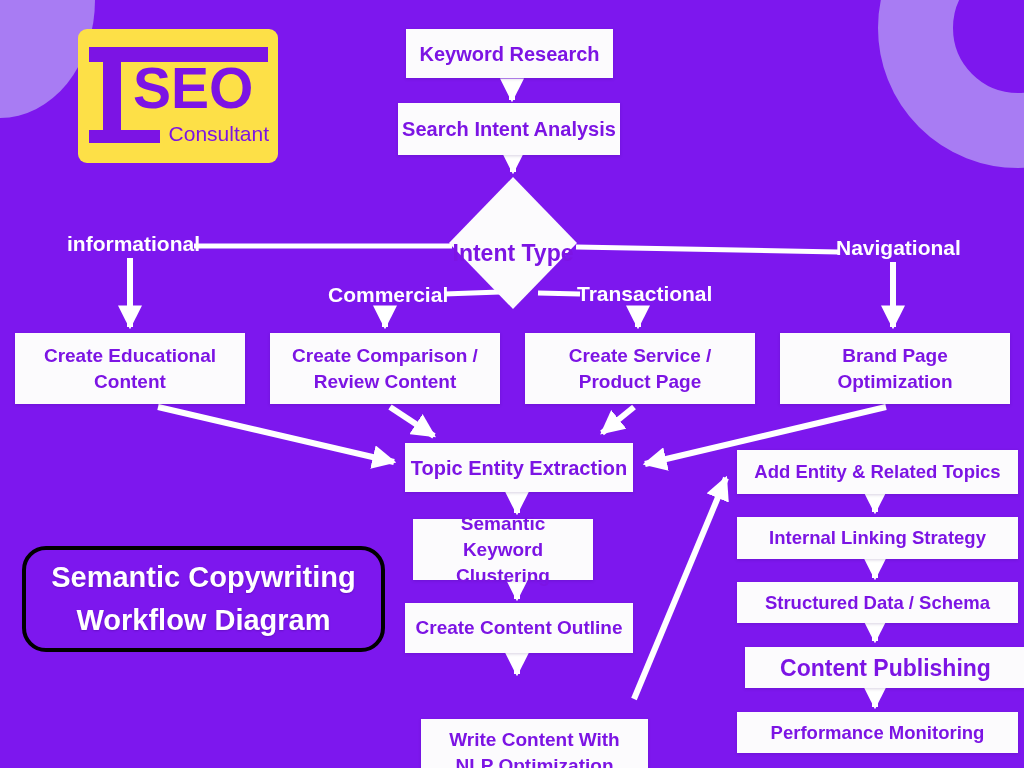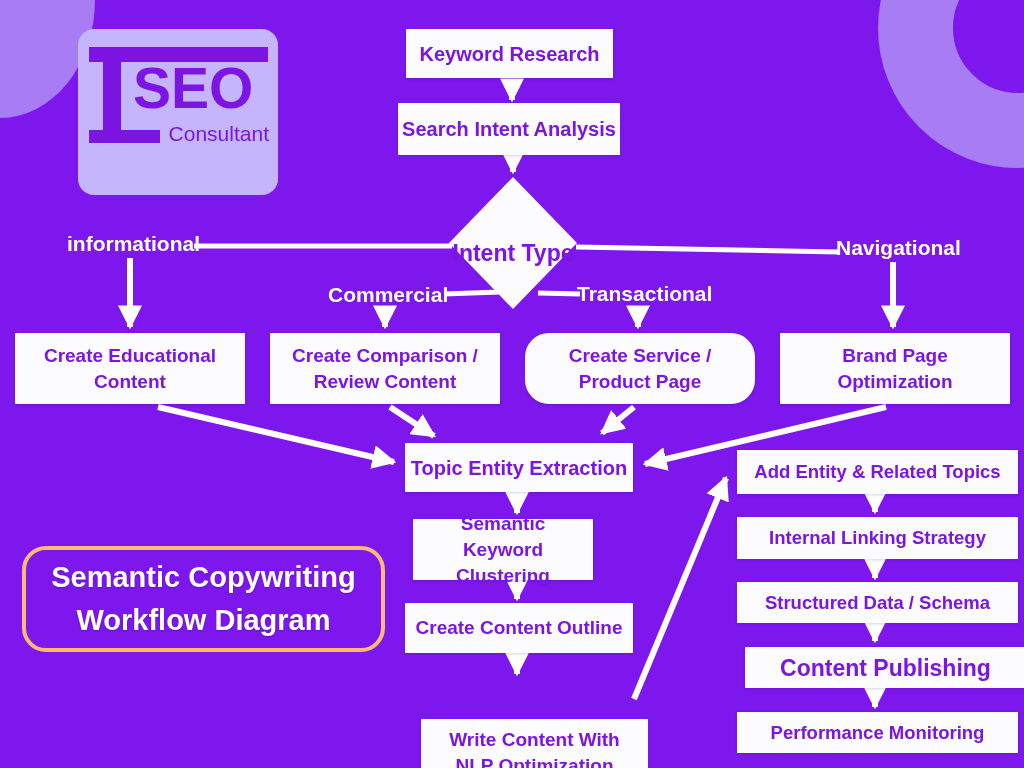--- a/index.html
+++ b/index.html
@@ -10,40 +10,40 @@
   
   .deco-tl{position:absolute;left:-95px;top:-118px;width:190px;height:236px;
            border-radius:50%;background:#a87cf3;}
   .deco-tr{position:absolute;left:878px;top:-112px;width:280px;height:280px;
            border-radius:50%;border:75px solid #a87cf3;box-sizing:border-box;background:transparent;}
 
   
   svg.wires{position:absolute;left:0;top:0;z-index:1;}
 
   
-  .logo{position:absolute;left:78px;top:29px;width:200px;height:166px;background:#c4b5fd;
-        border-radius:16px;z-index:2;}
+  .logo{position:absolute;left:78px;top:29px;width:200px;height:134px;background:#fde047;
+        border-radius:9px;z-index:2;}
   .logo-bar-top{position:absolute;left:11px;top:18px;width:179px;height:15px;background:#7c14e4;}
   .logo-stem{position:absolute;left:25px;top:33px;width:18px;height:79px;background:#7c14e4;}
   .logo-foot{position:absolute;left:11px;top:101px;width:71px;height:13px;background:#7c14e4;}
   .logo-seo{position:absolute;left:55px;top:30px;width:135px;height:58px;color:#7c14e4;
             font-size:57px;font-weight:bold;line-height:58px;letter-spacing:0px;}
   .logo-sub{position:absolute;left:89px;top:93px;width:102px;color:#7c14e4;
             font-size:21px;font-weight:400;text-align:right;}
 
   
   .node{position:absolute;z-index:2;background:#fcfbfd;color:#7c14e4;font-weight:bold;
         display:flex;align-items:center;justify-content:center;text-align:center;
         font-size:19px;line-height:26px;box-shadow:0 1px 3px rgba(40,0,90,.18);}
   .one{white-space:nowrap;}
   .n-kw      {left:406px;top:29px; width:207px;height:49px;font-size:20px;}
   .n-sia     {left:398px;top:103px;width:222px;height:52px;font-size:20px;}
   .n-edu     {left:15px; top:333px;width:230px;height:71px;padding:0 14px;box-sizing:border-box;}
   .n-comp    {left:270px;top:333px;width:230px;height:71px;padding:0 14px;box-sizing:border-box;}
-  .n-serv    {left:525px;top:333px;width:230px;height:71px;padding:0 8px;box-sizing:border-box;border-radius:24px;}
+  .n-serv    {left:525px;top:333px;width:230px;height:71px;padding:0 8px;box-sizing:border-box;}
   .n-brand   {left:780px;top:333px;width:230px;height:71px;padding:0 14px;box-sizing:border-box;}
   .n-topic   {left:405px;top:443px;width:228px;height:49px;font-size:20px;}
   .n-sem     {left:413px;top:519px;width:180px;height:61px;padding:0 8px;box-sizing:border-box;}
   .n-out     {left:405px;top:603px;width:228px;height:50px;}
   .n-write   {left:421px;top:678px;width:227px;height:68px;padding:0 8px;box-sizing:border-box;margin-top:41px;}
   .n-r1      {left:737px;top:450px;width:281px;height:44px;font-size:18.5px;}
   .n-r2      {left:737px;top:517px;width:281px;height:42px;font-size:18.5px;}
   .n-r3      {left:737px;top:582px;width:281px;height:41px;font-size:18.5px;}
   .n-r4      {left:737px;top:647px;width:281px;height:41px;font-size:23px;margin-left:8px;}
   .n-r5      {left:737px;top:712px;width:281px;height:41px;font-size:18.5px;}
@@ -54,21 +54,21 @@
 
   
   .branch-label{position:absolute;z-index:2;color:#ffffff;font-weight:bold;font-size:21px;white-space:nowrap;}
   .bl-info {left:67px; top:232px;}
   .bl-comm {left:328px;top:283px;}
   .bl-trans{left:577px;top:282px;}
   .bl-nav  {left:836px;top:236px;}
 
   
   .title-box{position:absolute;left:22px;top:546px;width:363px;height:106px;z-index:2;
-             border:4px solid #fdba74;border-radius:24px;box-sizing:border-box;
+             border:4px solid #000000;border-radius:24px;box-sizing:border-box;
              color:#ffffff;font-size:29px;font-weight:bold;line-height:43px;
              display:flex;align-items:center;justify-content:center;text-align:center;
              text-shadow:0 1px 2px rgba(60,0,120,.35);padding:0 10px;}
 </style>
 </head>
 <body>
 
 <div class="stage">
 
   <div class="deco-tl"></div>

